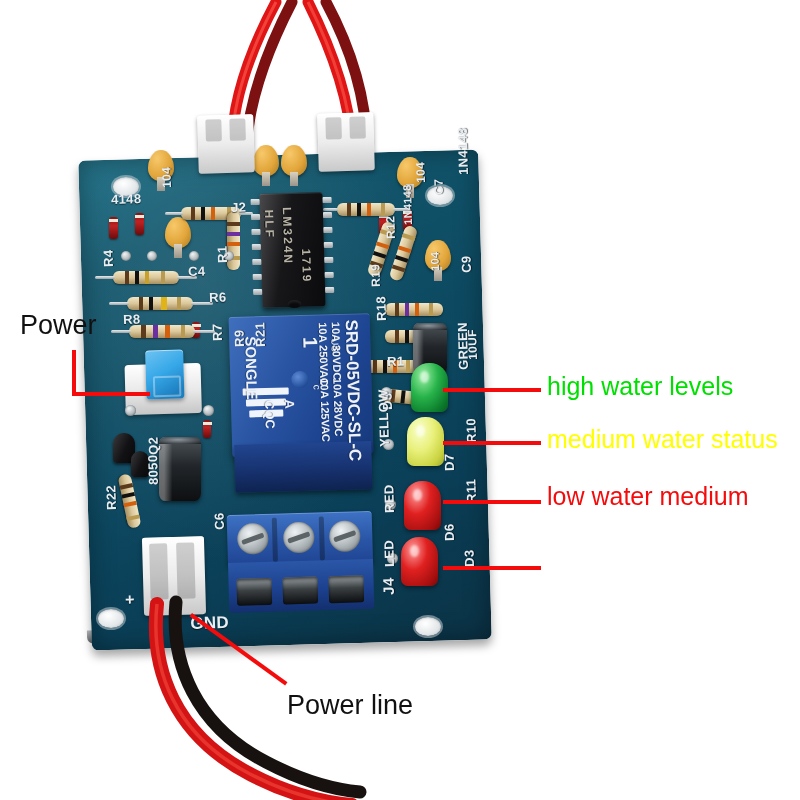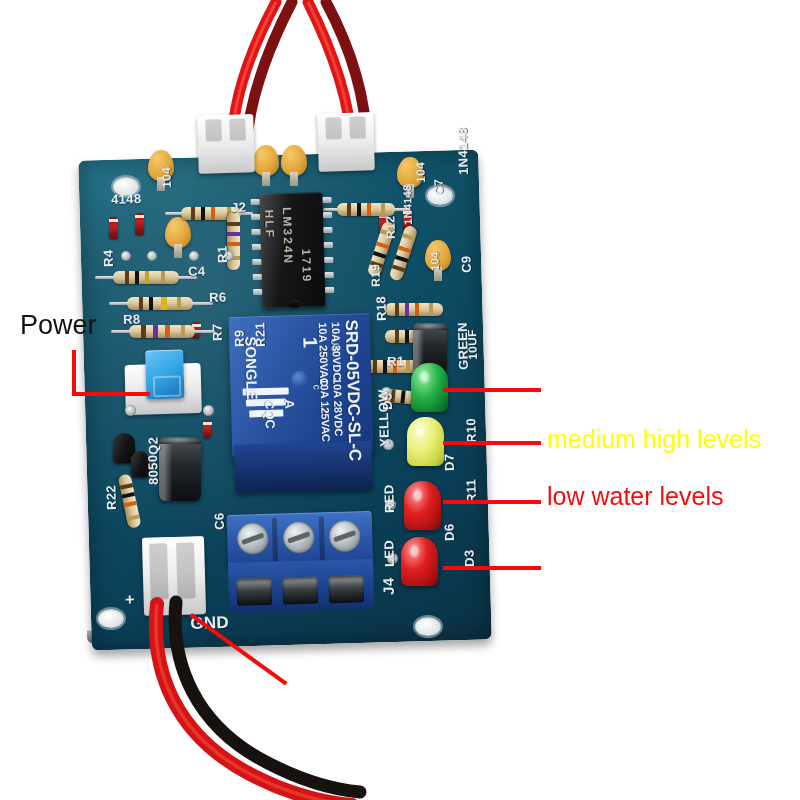--- a/index.html
+++ b/index.html
@@ -474,25 +474,27 @@
   <svg class="wire" style="left:0;top:560px;width:420px;height:245px;">
     <path d="M157,44 C150,110 175,175 250,214 C292,236 330,243 352,245" stroke="#d41414" stroke-width="14" fill="none" stroke-linecap="round"></path>
     <path d="M176,42 C170,104 196,166 266,202 C304,222 338,230 360,232" stroke="#17120f" stroke-width="13" fill="none" stroke-linecap="round"></path>
     <path d="M157,44 C150,110 175,175 250,214 C292,236 330,243 352,245" stroke="#ff5a4a" stroke-width="3.5" fill="none" opacity=".45"></path>
   </svg>
 
   <div class="callout-text" style="left:20px;top:310px;font-size:27px;color:#111111;">Power</div>
   <div class="leader" style="left:72px;top:350px;width:4px;height:46px;"></div>
   <div class="leader" style="left:72px;top:392px;width:78px;height:4px;"></div>
 
+  <div class="callout-text" style="left:547px;top:372px;font-size:25px;color:#00e000;">high water levels</div>
   <div class="leader" style="left:443px;top:388px;width:98px;height:4px;"></div>
 
-  <div class="callout-text" style="left:547px;top:425px;font-size:25px;color:#ffff00;">medium high levels</div>
+  <div class="callout-text" style="left:547px;top:425px;font-size:25px;color:#ffff00;">medium water status</div>
   <div class="leader" style="left:443px;top:441px;width:98px;height:4px;"></div>
 
-  <div class="callout-text" style="left:547px;top:482px;font-size:25px;color:#f40c0c;">low water levels</div>
+  <div class="callout-text" style="left:547px;top:482px;font-size:25px;color:#f40c0c;">low water medium</div>
   <div class="leader" style="left:443px;top:500px;width:98px;height:4px;"></div>
 
   <div class="leader" style="left:443px;top:566px;width:98px;height:4px;"></div>
 
+  <div class="callout-text" style="left:287px;top:690px;font-size:27px;color:#111111;">Power line</div>
   <div class="leader-d" style="left:192px;top:613px;width:118px;transform:rotate(36deg);"></div>
 
 </div>
 
 </body></html>

